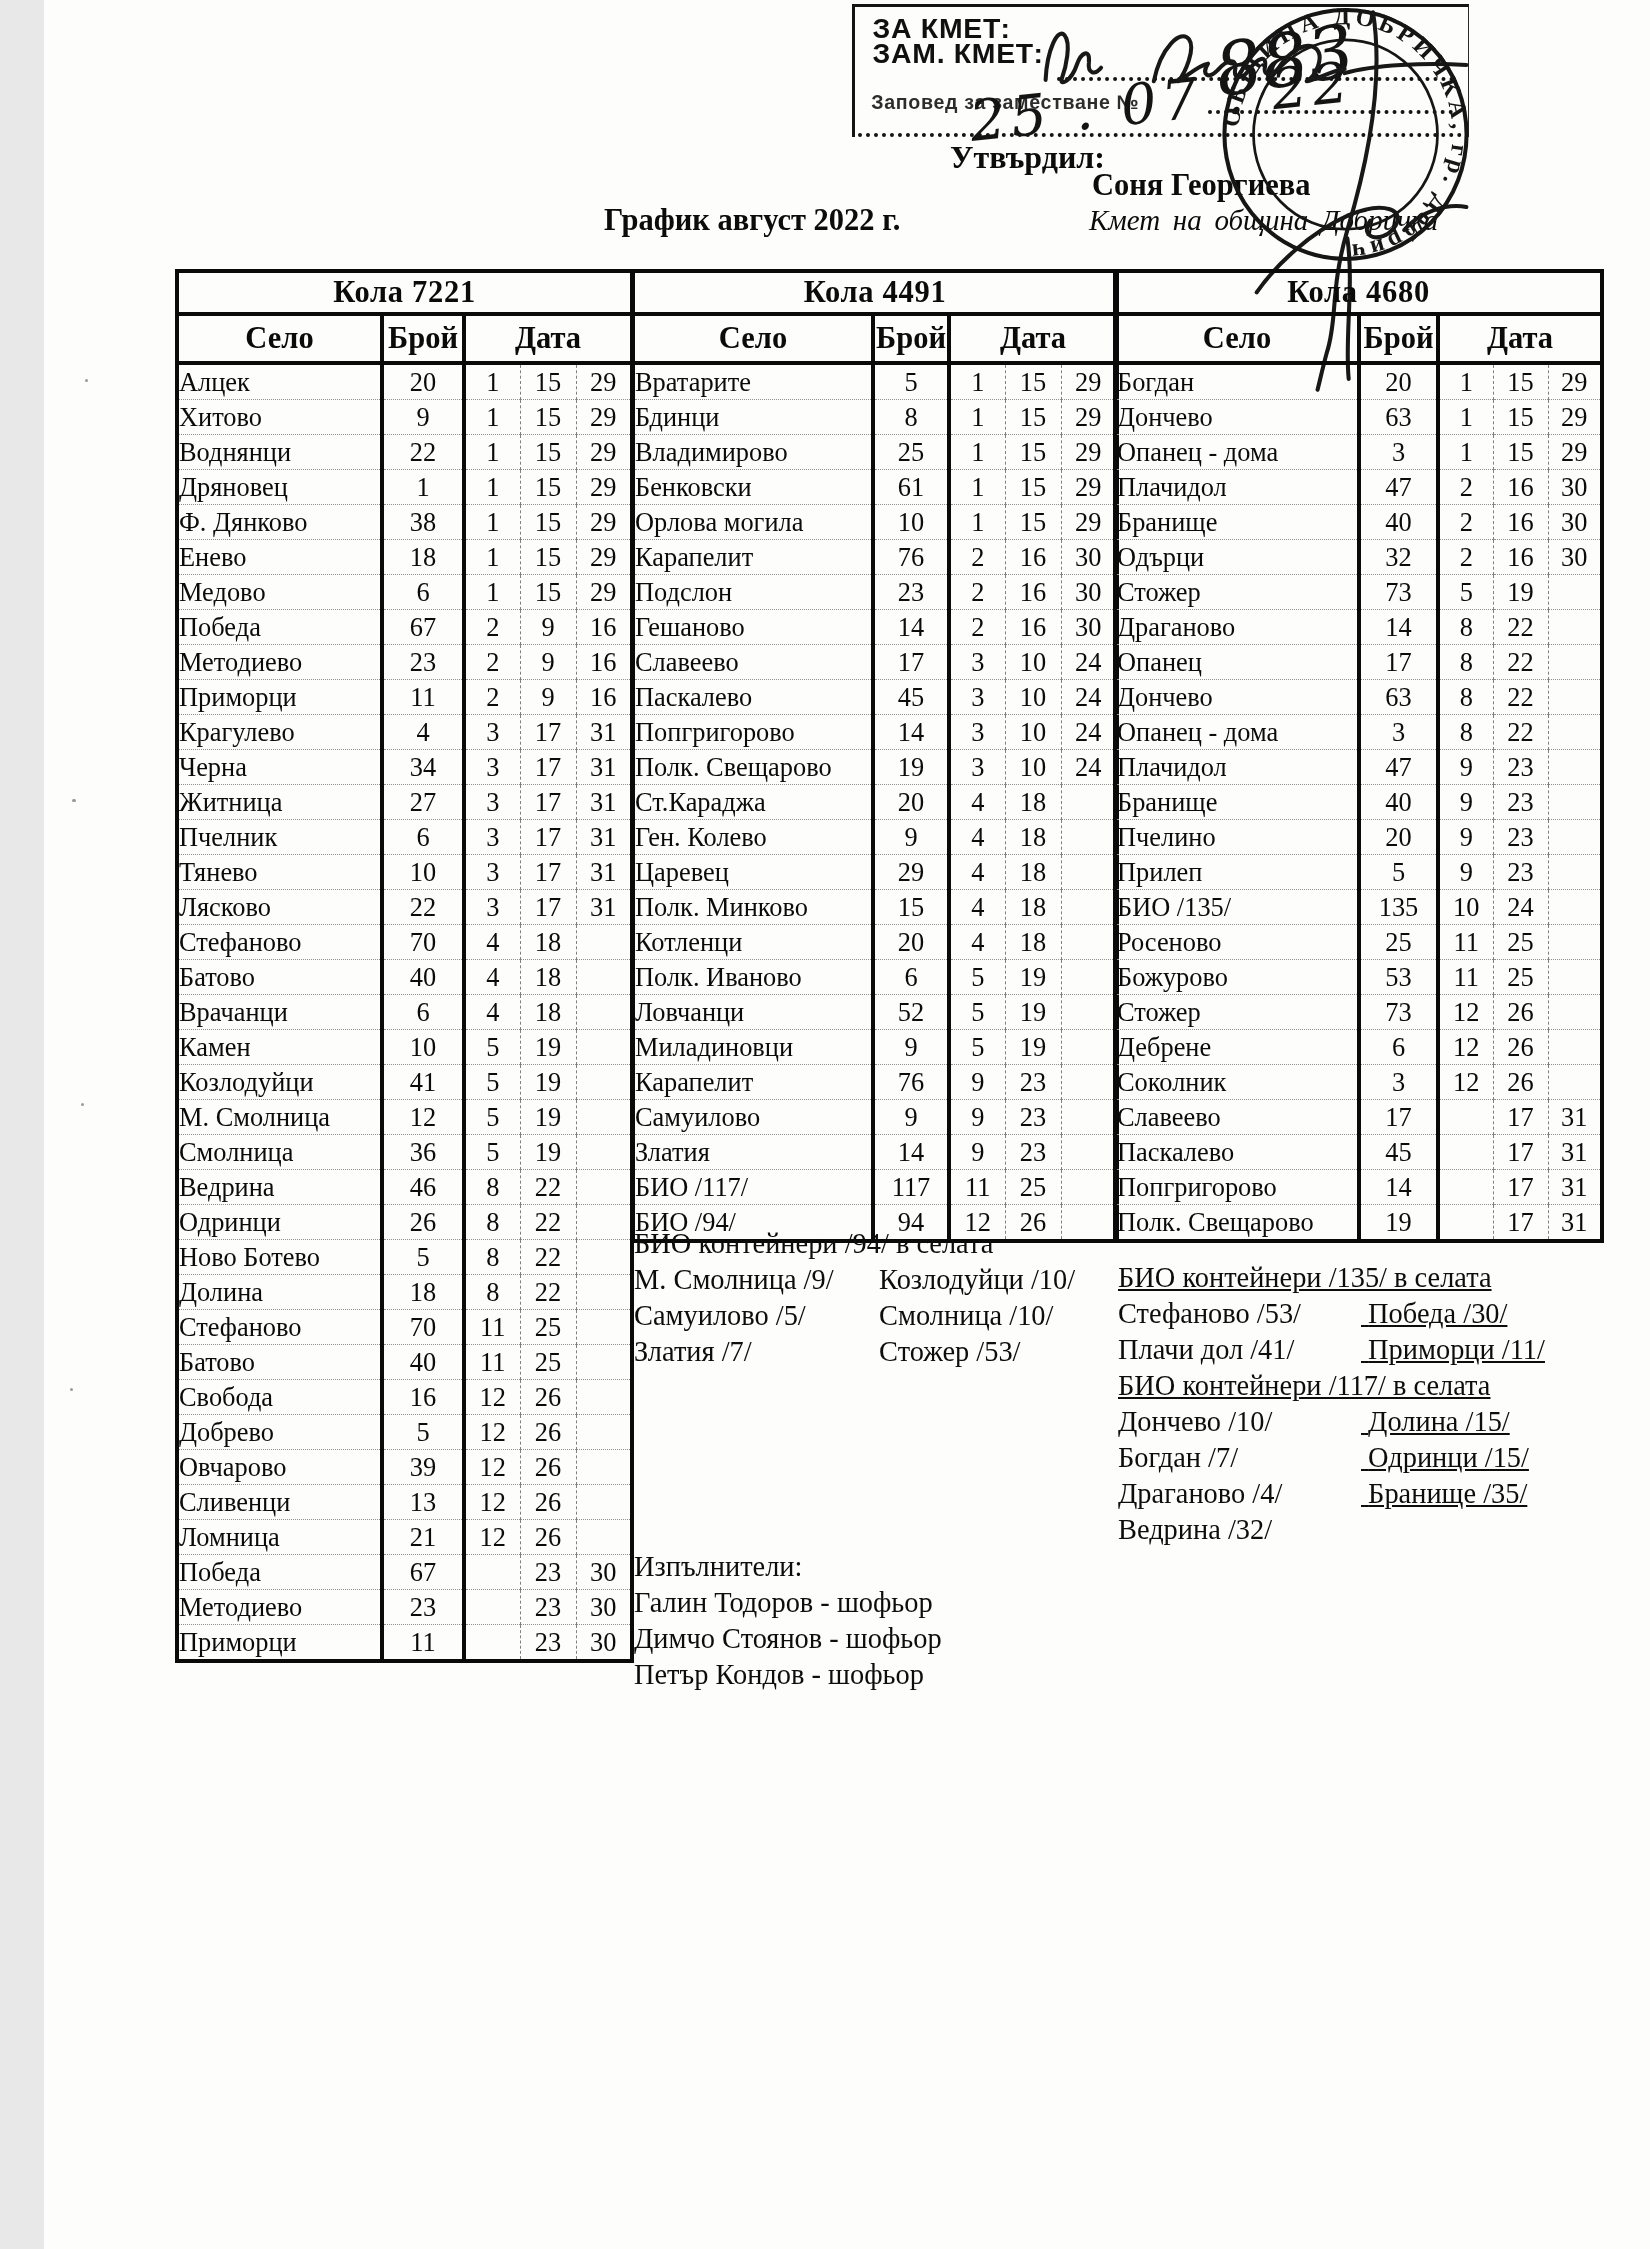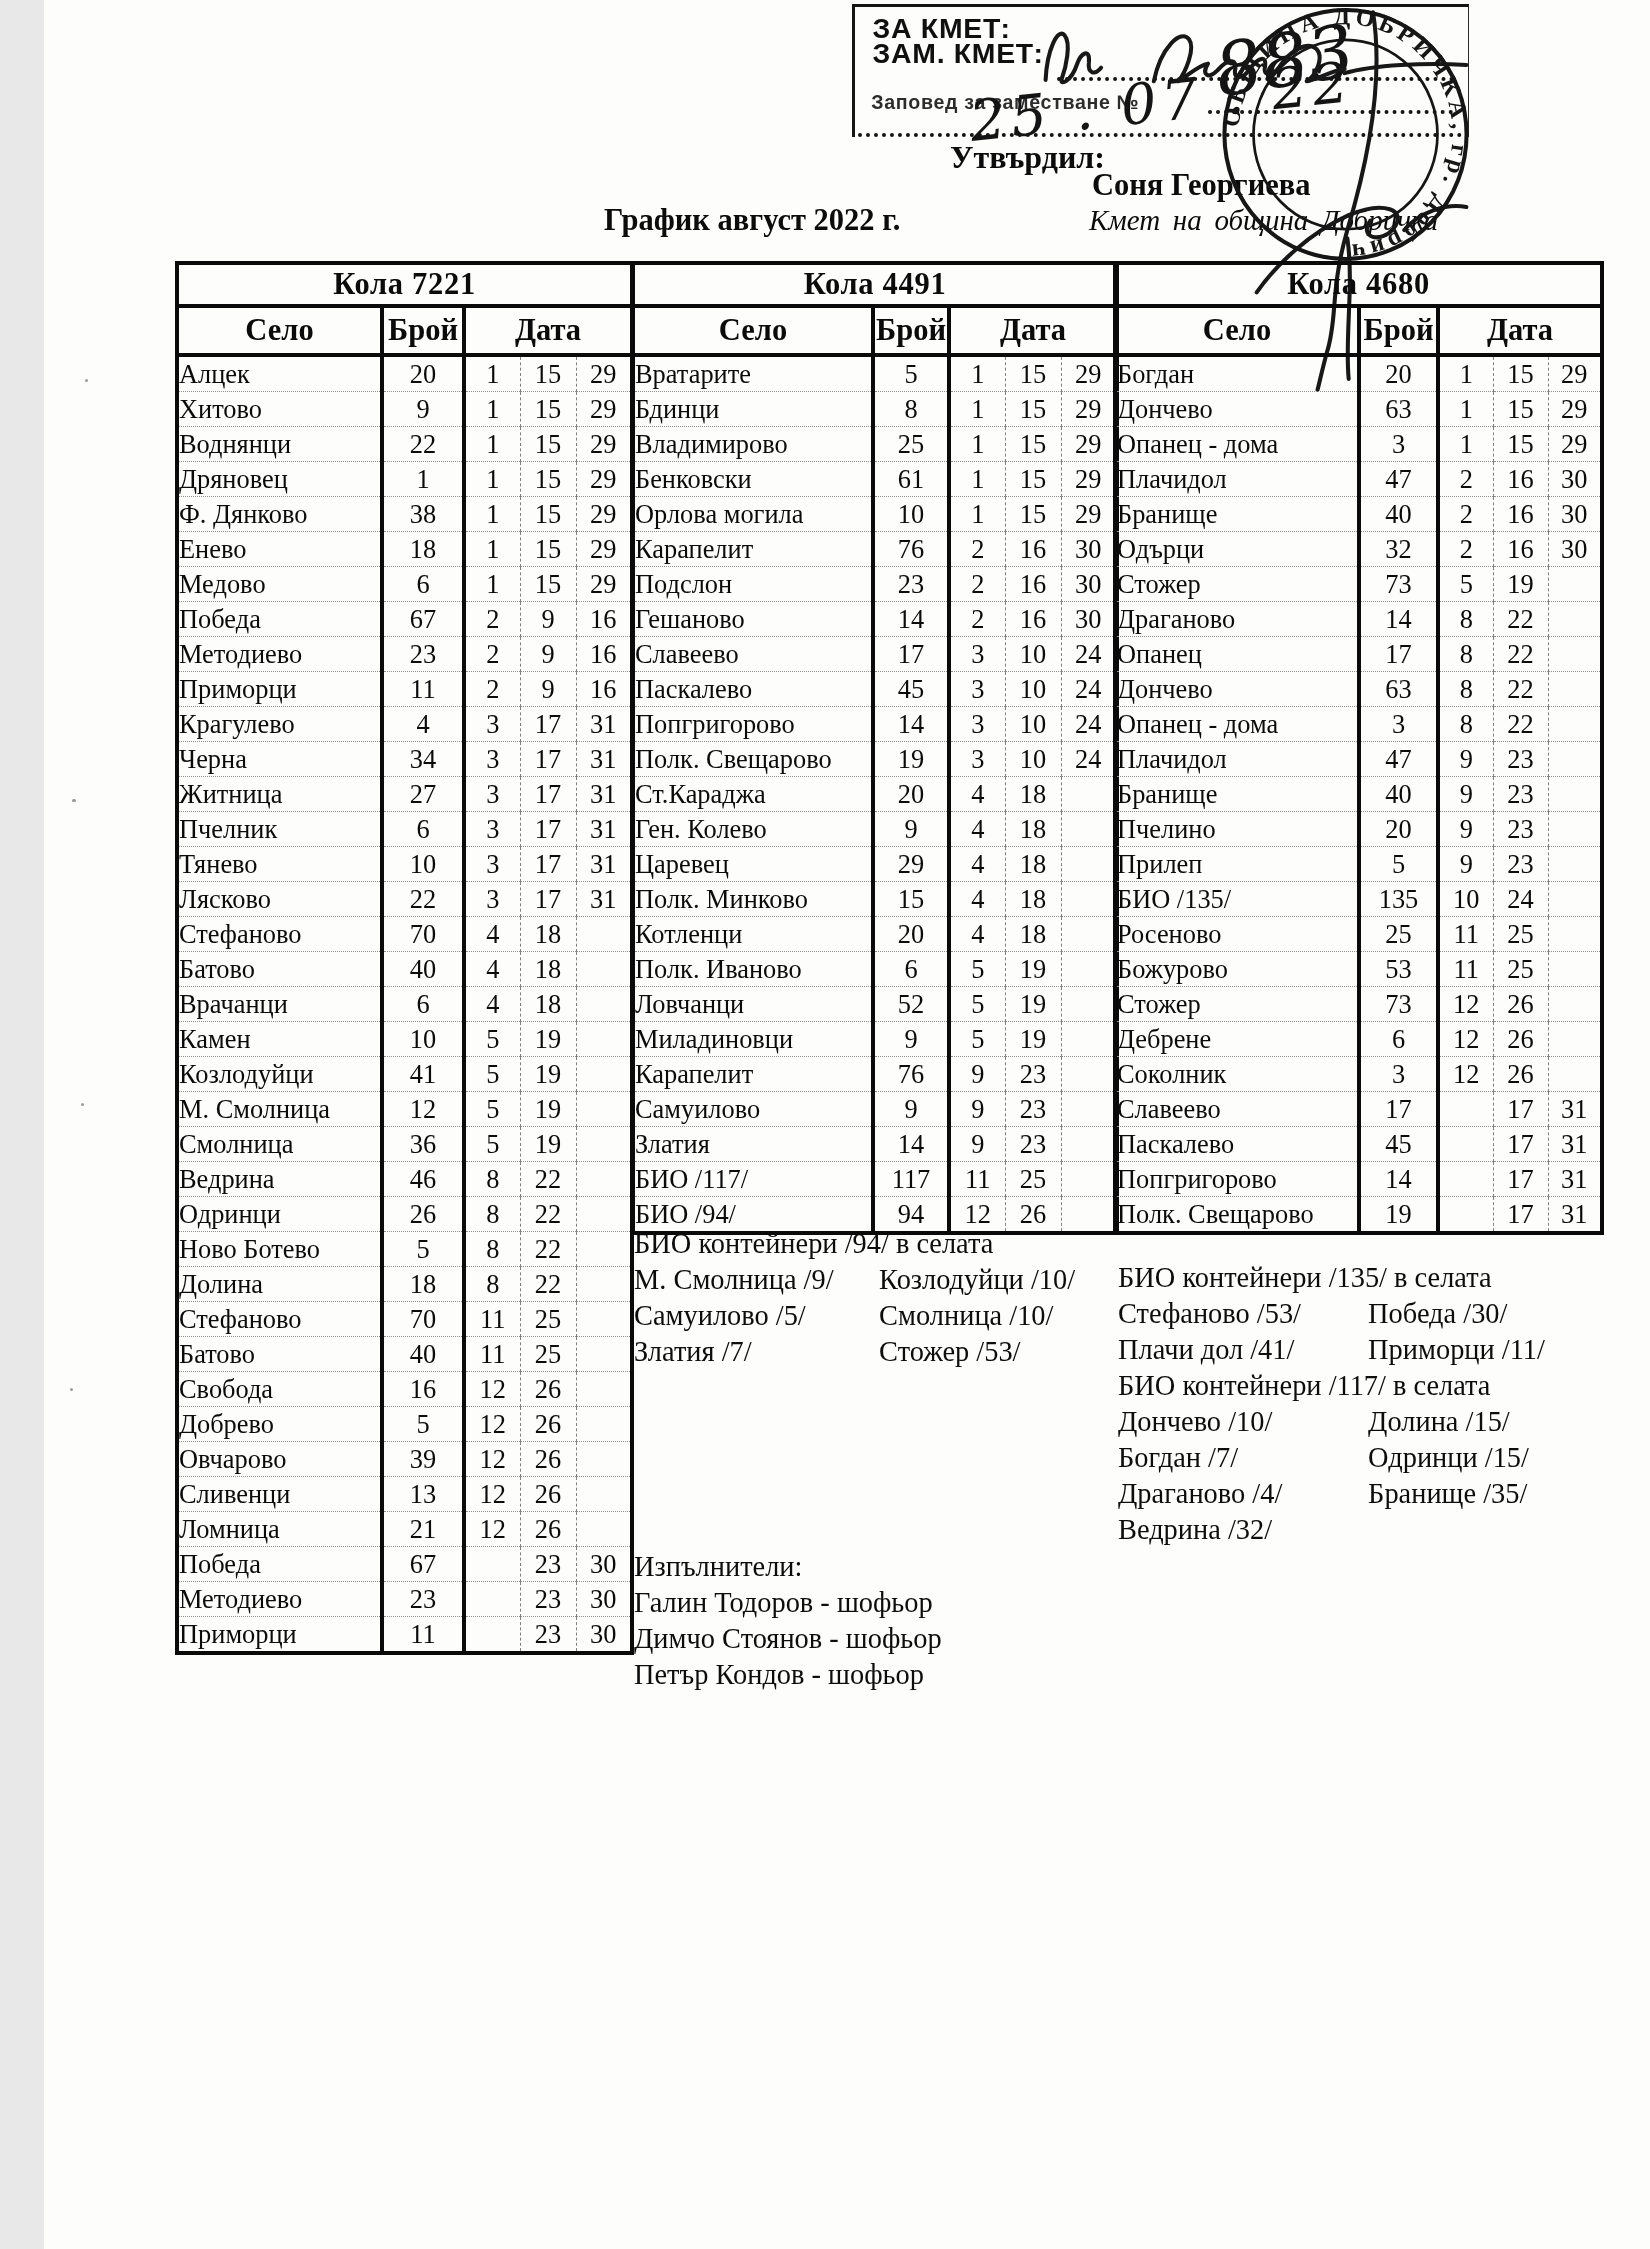--- a/index.html
+++ b/index.html
@@ -27,40 +27,40 @@
   .hand-date { left:114px; top:62px; font-size:56px; letter-spacing:5.4px; transform:rotate(-6deg); }
   .approve-label { position:absolute; left:906px; top:139px; font-size:32px; font-weight:bold; }
   .approver-name { position:absolute; left:1048px; top:168px; font-size:30.5px; font-weight:bold;text-align:center; }
   .approver-title{ position:absolute; left:1045px; top:204px; font-size:29px; font-style:italic; word-spacing:5.4px; }
   .doc-title { position:absolute; left:560px; top:203px; font-size:30.5px; font-weight:bold; }
   .header-ink, .round-stamp { position:absolute; pointer-events:none; }
   .header-ink { left:731px; top:0; }
   .round-stamp { left:1173px; top:5.4px; }
   
   .tables { position:absolute; left:131px; top:261px; }
-  .vt { position:absolute; top:0; border-collapse:collapse; table-layout:fixed; border:4.1px solid #0a0a0a; background:transparent; }
+  .vt { position:absolute; top:8px; border-collapse:collapse; table-layout:fixed; border:4.1px solid #0a0a0a; background:transparent; }
   #t1 { left:0;      width:456px; }
   #t2 { left:456px;  width:483px; }
   #t3 { left:938px; width:487px; }
   .vt th, .vt td { padding:0; color:#0b0b0b; overflow:hidden; white-space:nowrap; }
   .vehicle-h { font-size:30.5px; font-weight:bold; height:39px; text-align:center;
                border-bottom:4.1px solid #0a0a0a; letter-spacing:0.7px; }
   .col-h th { font-size:30.5px; font-weight:bold; height:45px; text-align:center; border-bottom:4.1px solid #0a0a0a; }
   .h-selo, .h-broy { border-right:4.1px solid #0a0a0a; }
   .vt tbody td { height:34px; font-size:26.4px; }
   .vt tbody tr + tr td { border-top:1.4px dotted #8f8f8f; }
   .c-selo { text-align:left; padding-left:8.1px; border-right:4.1px solid #0a0a0a; }
   .c-broy { text-align:center; border-right:4.1px solid #0a0a0a; }
   .c-d    { text-align:center; }
   .c-sub  { border-left:1.4px dashed #808080; }
   
   .note { position:absolute; font-size:28.4px; color:#0d0d0d; line-height:36px; white-space:nowrap; }
   #bio94 { left:590px; top:1226px; }
   #bio94 .pl { display:inline-block; width:238px; }
-  #bio-right { left:1074px; top:1260px; }
+  #bio-right { left:1074px; top:1260px;text-decoration:underline; }
   #bio-right .pl { display:inline-block; width:243px; }
   #executors { left:590px; top:1549px; line-height:36px; }
   .speck { position:absolute; width:3.4px; height:3.4px; background:#9a9a9a; border-radius:50%; }
 </style>
 </head>
 <body>
 
 <div class="page">
 
   <div class="stamp-box">

